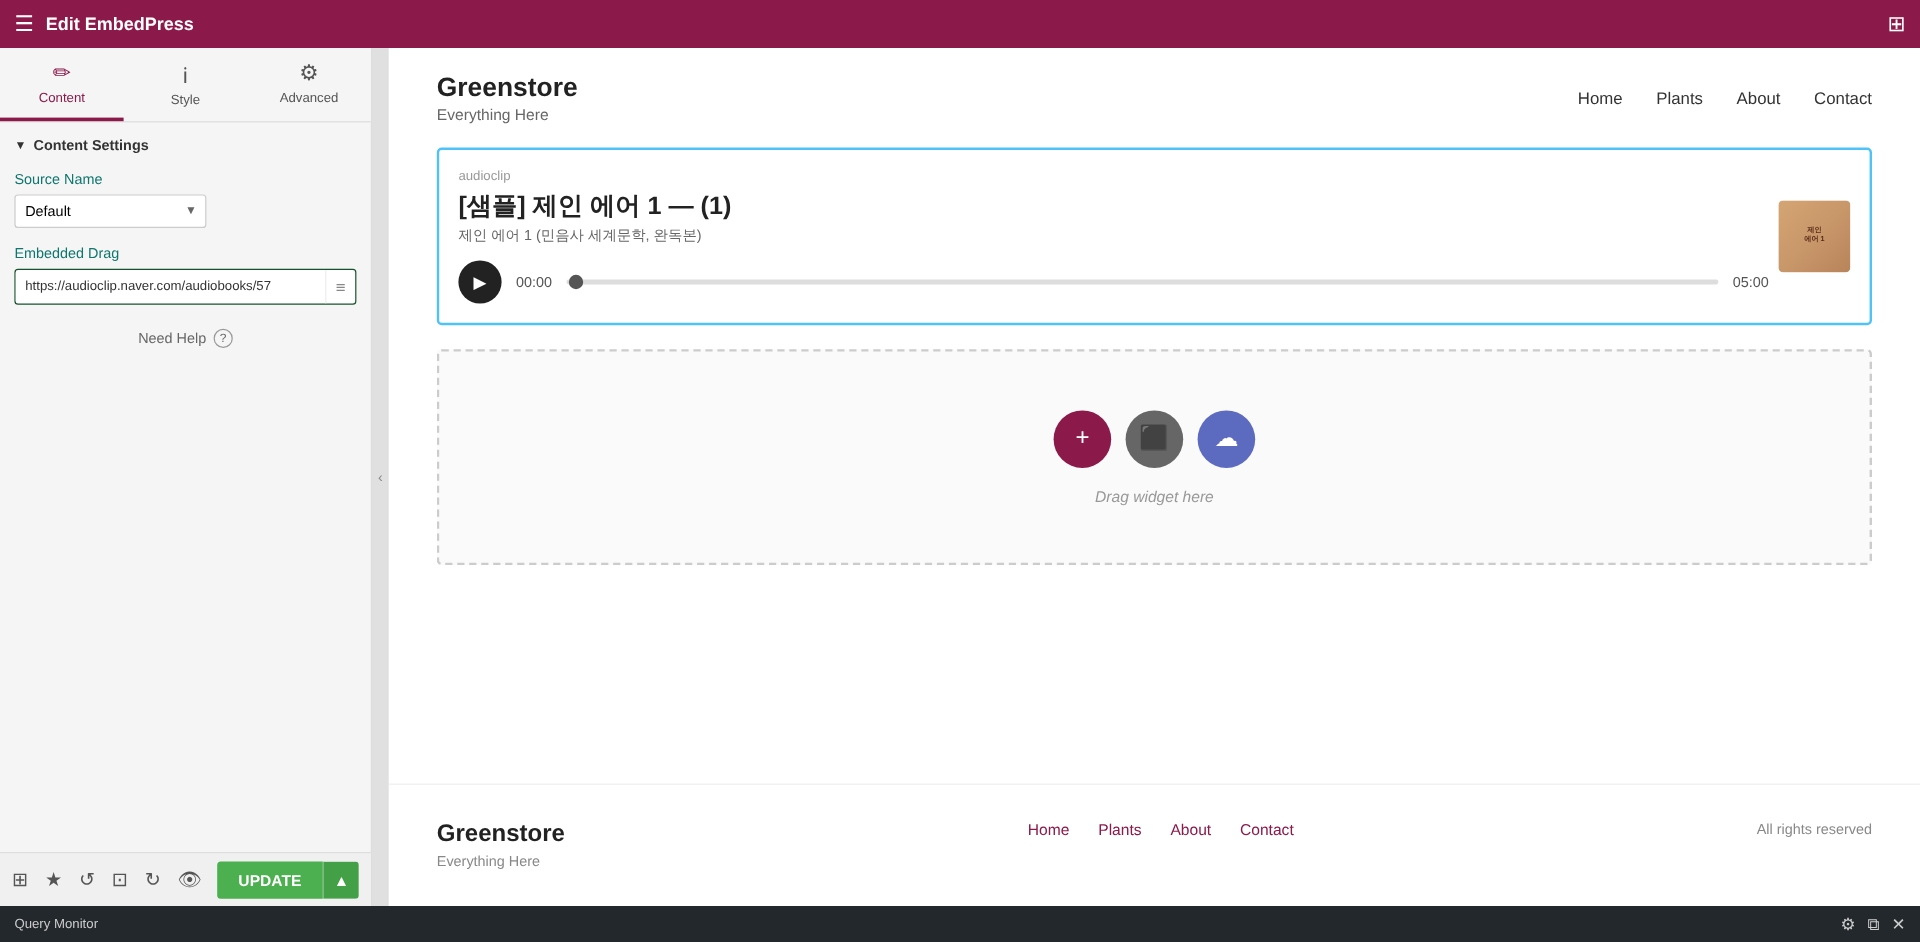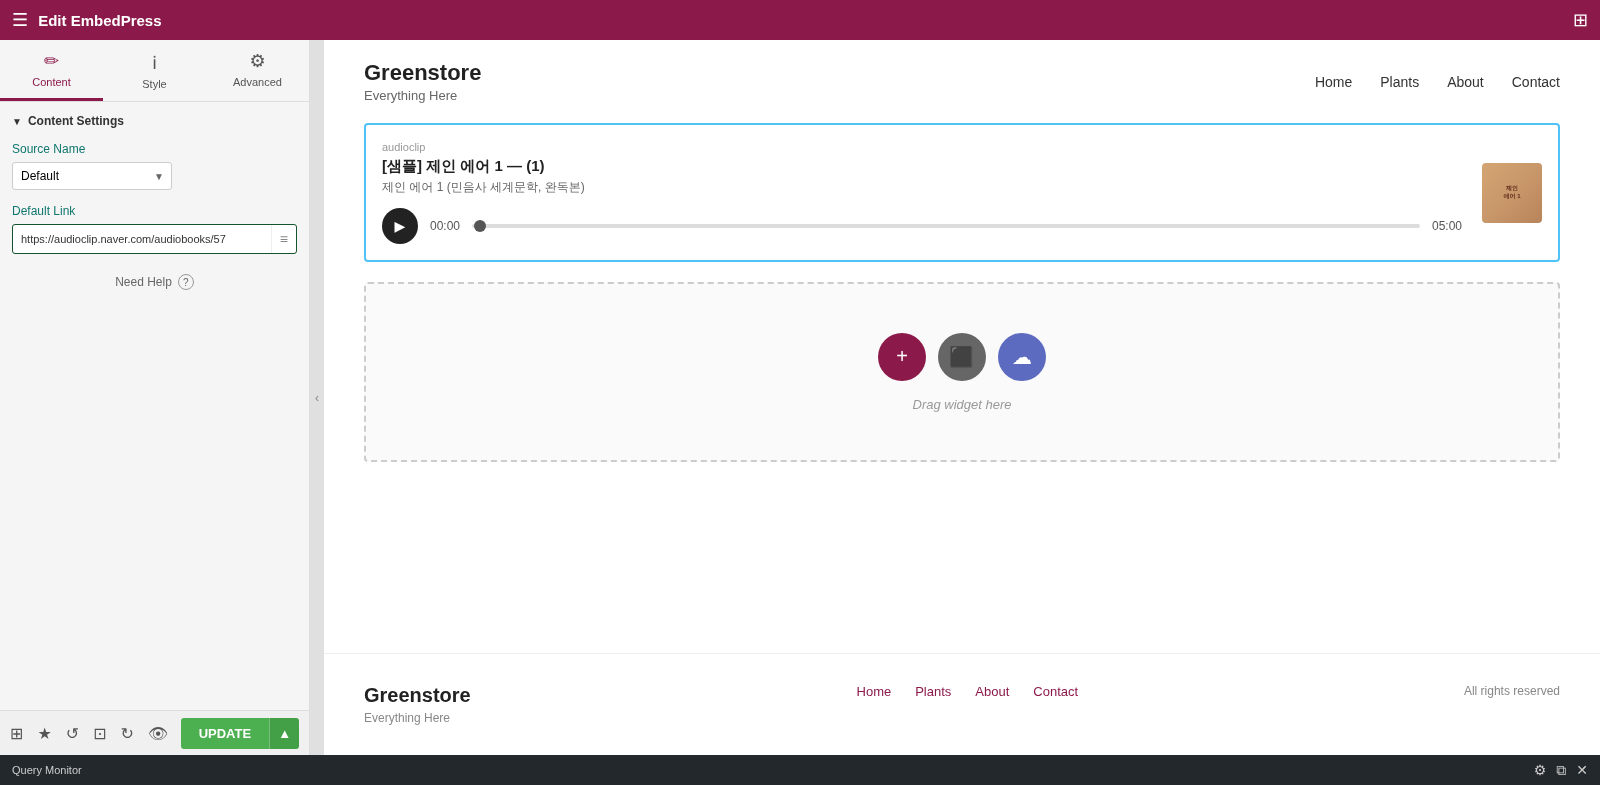--- a/index.html
+++ b/index.html
@@ -218,26 +218,26 @@
       margin: 0 40px 20px;
       border: 2px solid #4fc3f7;
       border-radius: 4px;
       padding: 16px;
       background: white;
     }
 
     .audioclip-card {
       display: flex;
       align-items: center;
-      gap: 20px;
+      gap: 8px;
       background: white;
     }
     .audioclip-info { flex: 1; }
     .audioclip-source { font-size: 11px; color: #999; margin-bottom: 4px; }
-    .audioclip-title { font-size: 15px; font-weight: 700; color: #222; margin-bottom: 3px; }
+    .audioclip-title { font-size: 21px; font-weight: 700; color: #222; margin-bottom: 3px; }
     .audioclip-subtitle { font-size: 12px; color: #666; }
     .audioclip-thumbnail {
       width: 60px;
       height: 60px;
       background: #e0c0a0;
       border-radius: 4px;
       overflow: hidden;
       display: flex;
       align-items: center;
       justify-content: center;
@@ -398,21 +398,21 @@
         <label class="form-label">Source Name</label>
         <div class="select-wrapper">
           <select>
             <option>Default</option>
           </select>
           <span class="select-arrow">▼</span>
         </div>
       </div>
 
       <div class="form-group">
-        <label class="form-label">Default Link</label>
+        <label class="form-label">Embedded Drag</label>
         <div class="input-with-icon">
           <input type="text" value="https://audioclip.naver.com/audiobooks/57" style="">
           <span class="list-icon">≡</span>
         </div>
       </div>
 
       <div class="need-help">
         <span>Need Help</span>
         <div class="help-circle">?</div>
       </div>

